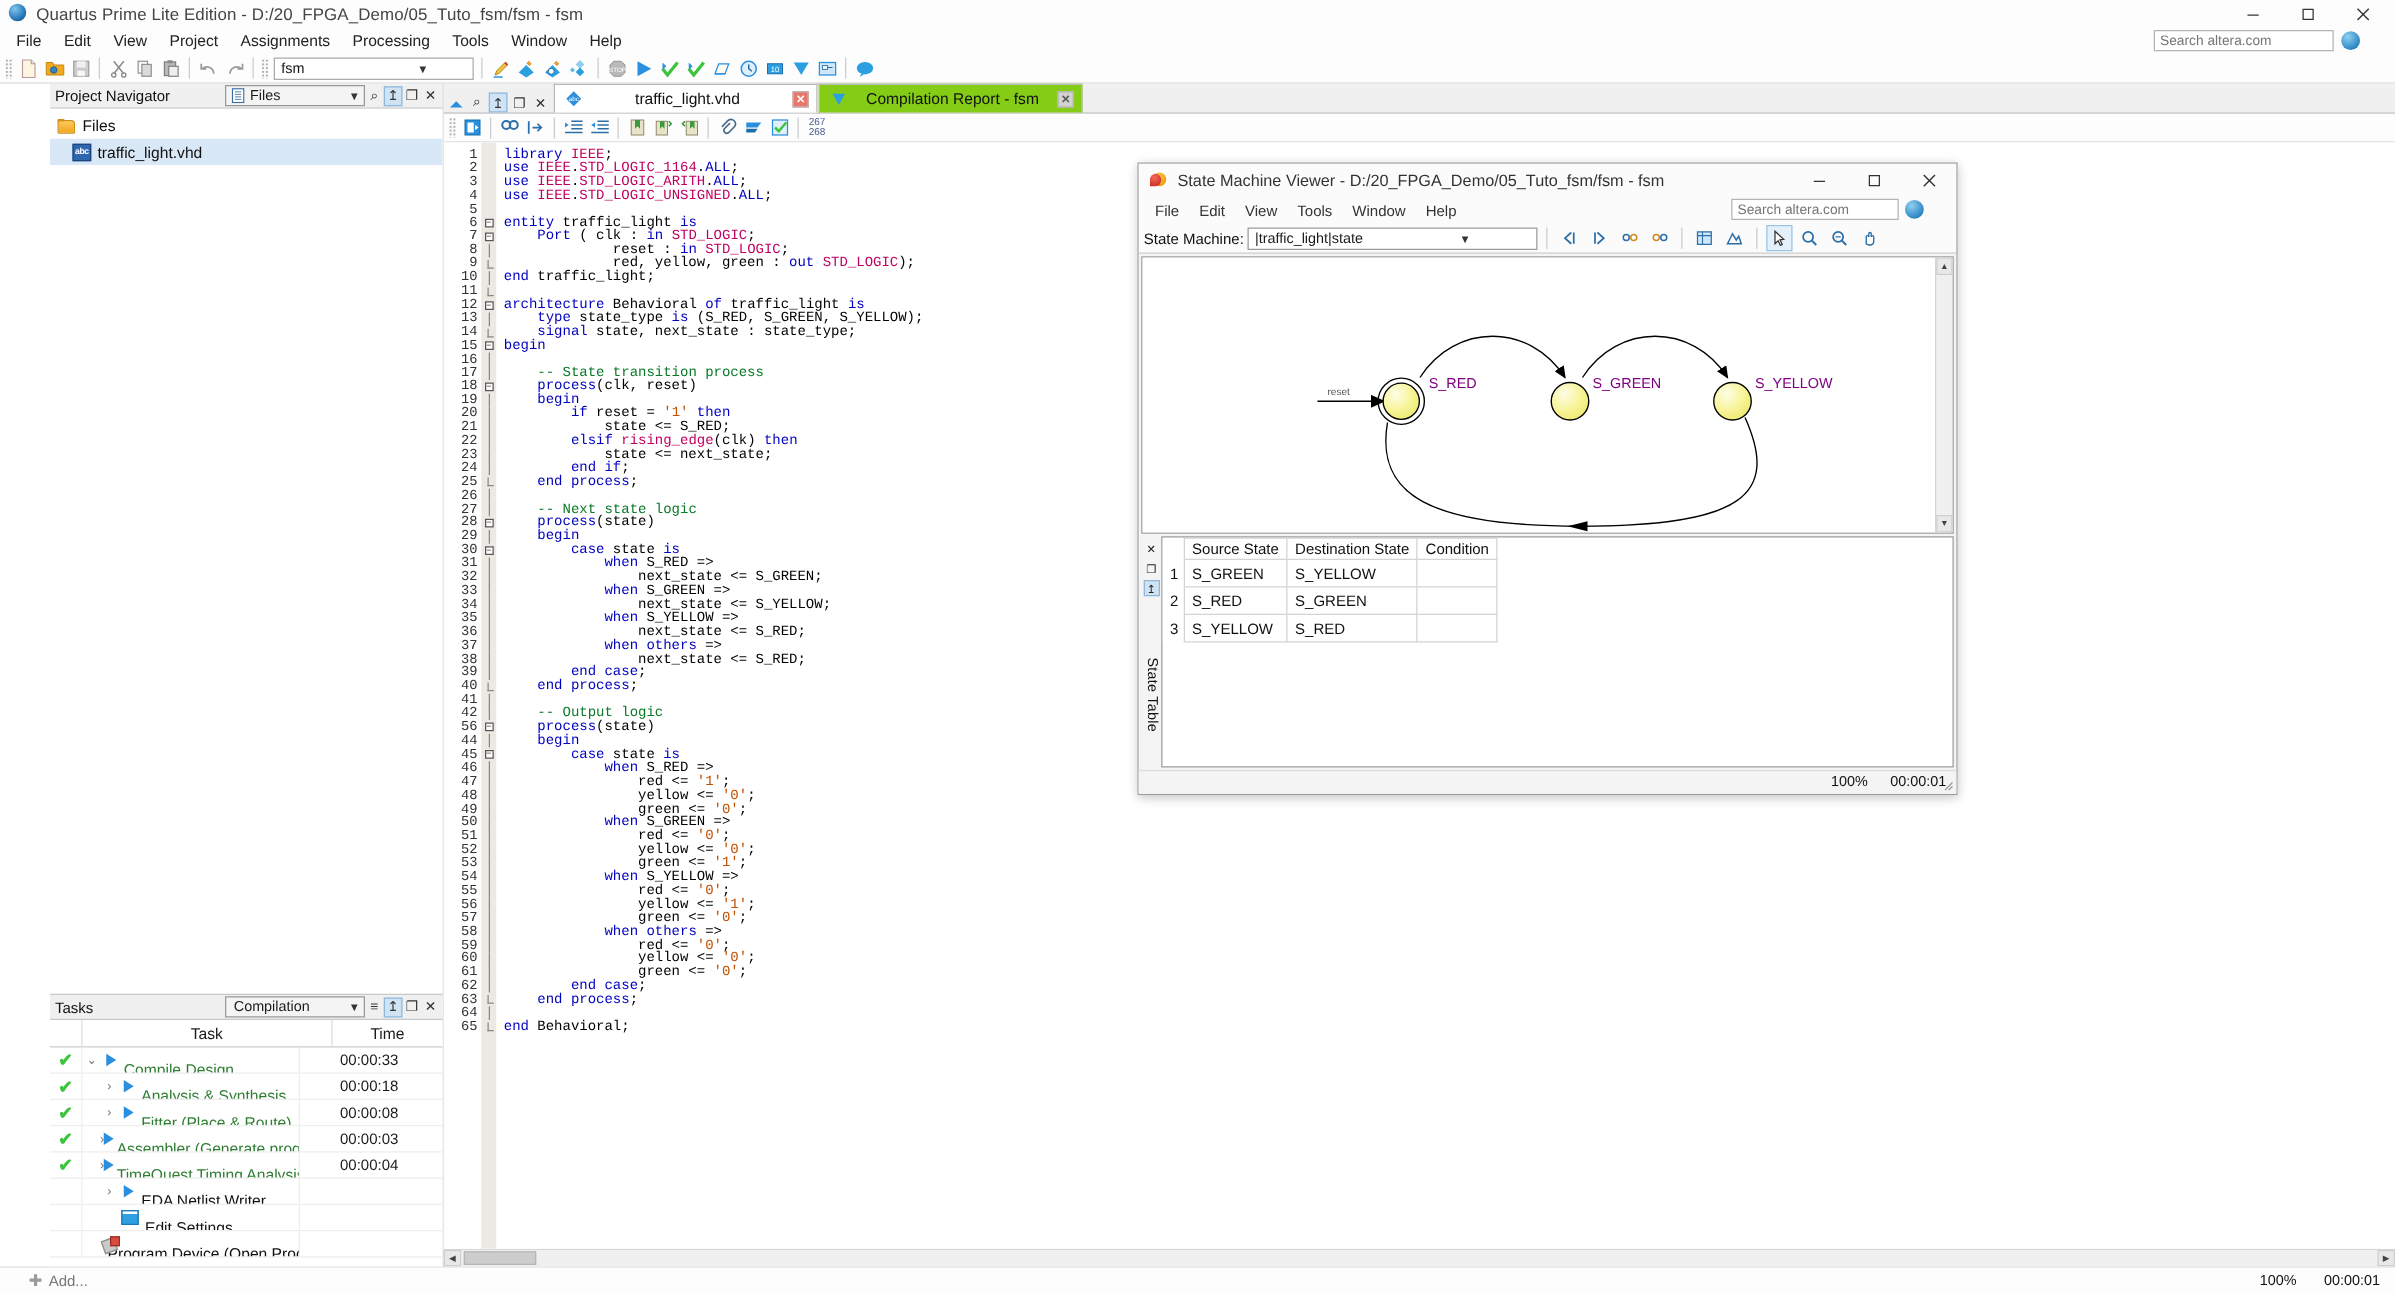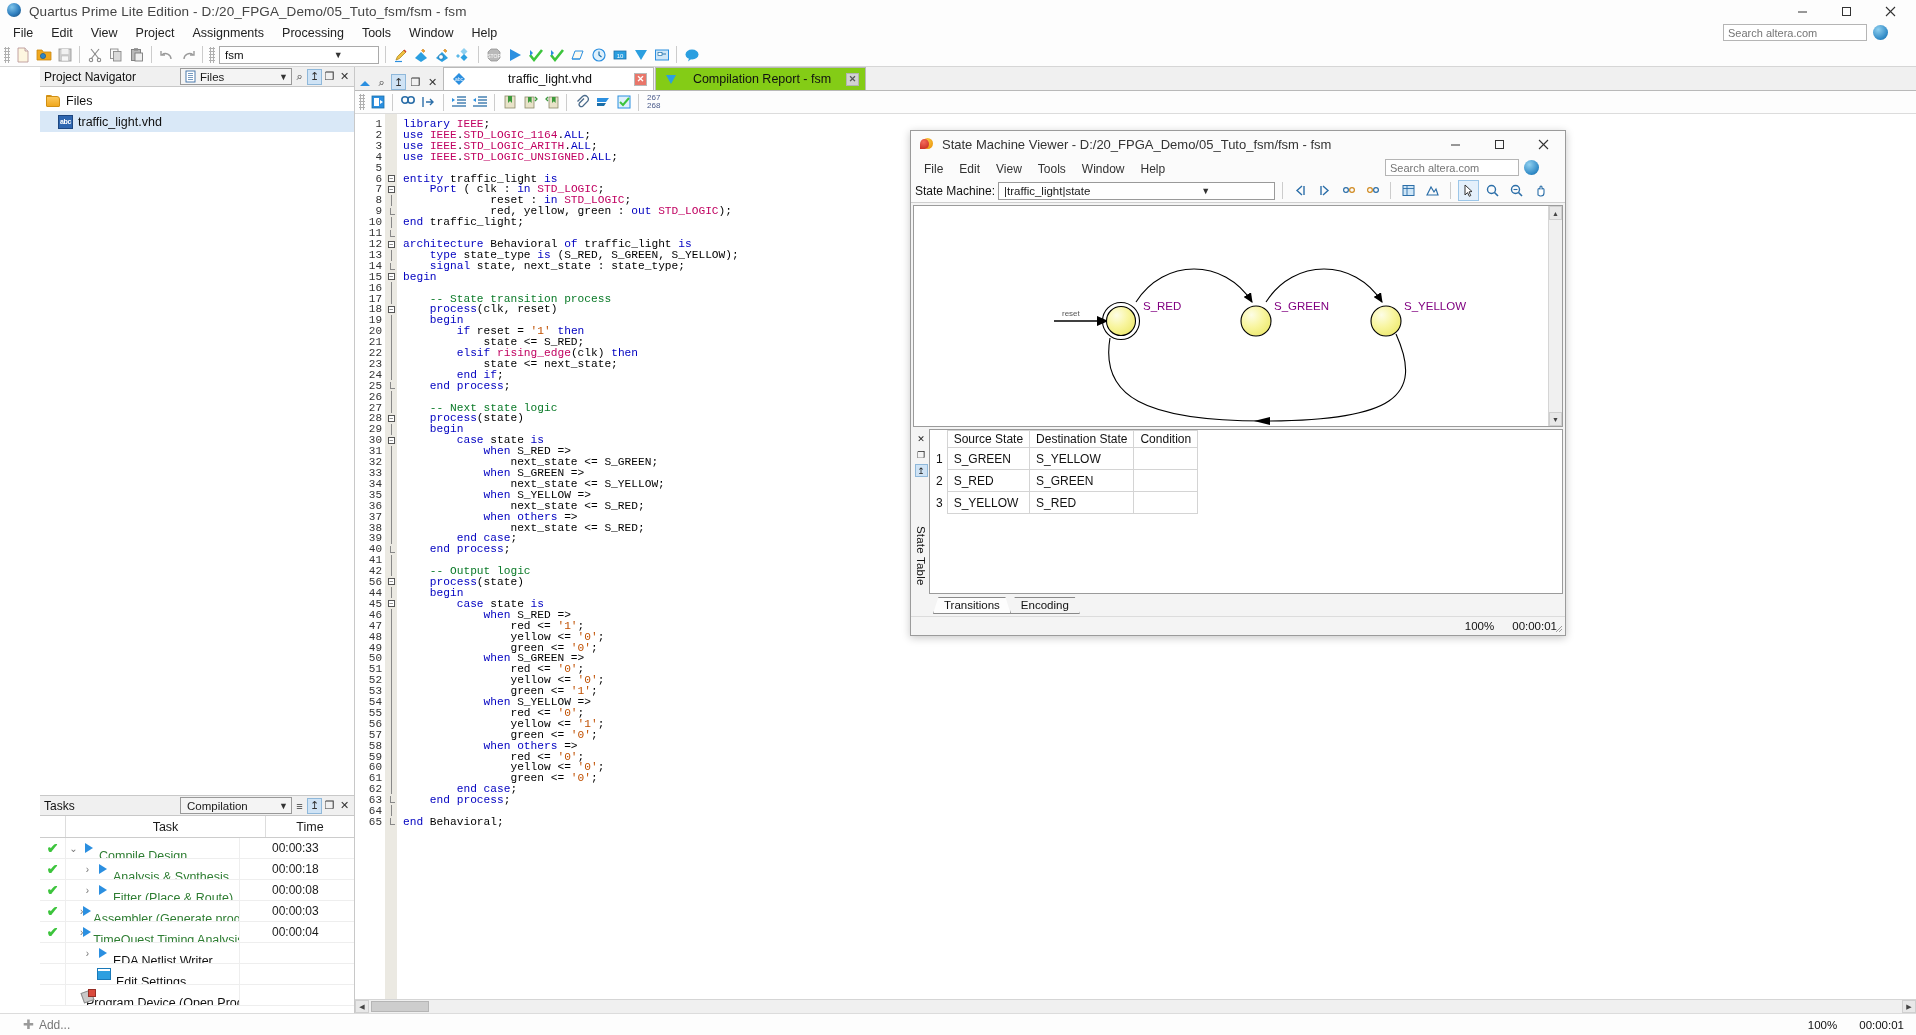--- a/index.html
+++ b/index.html
@@ -198,21 +198,21 @@
   .smv-menubar { height:21px; display:flex; align-items:center; padding:0 5px; flex:0 0 21px;
                  position:relative; background:#fbfbfb; }
   .smv-menu { padding:2px 8px; font-size:12px; color:#333; }
   .smv-search { position:absolute; right:26px; top:1px; display:flex; align-items:center; }
   .smv-search input { width:134px;height:17px;border:1px solid #b5b5b5;font-size:11px;
      padding:0 4px;color:#555;font-family:"Liberation Sans",sans-serif; }
 
   .smv-bar2 { height:23px; display:flex; align-items:center; flex:0 0 23px;
               background:#fbfbfb; padding:0 4px; gap:3px; }
   .smv-bar2 .lbl { font-size:12px; color:#111; }
-  .sm-combo { width:277px;height:18px;border:1px solid #9a9a9a;background:#fff;
+  .sm-combo { width:232px;height:18px;border:1px solid #9a9a9a;background:#fff;
               display:flex;align-items:center;font-size:11.5px;padding:0 1px 0 5px; }
   .sm-combo span { flex:1; }
 
   .smv-body { flex:1; display:flex; flex-direction:column; min-height:0;
               border-top:1px solid #cfcfcf; background:#f4f4f4; }
   .diagram-wrap { flex:1; display:flex; min-height:0; background:#fff; margin:2px 2px 0 2px;
                   border:1px solid #9b9b9b; position:relative; overflow:hidden; }
   .diagram { flex:1; position:relative; overflow:hidden; background:#fff; }
   .vscroll { width:14px; flex:0 0 14px; background:#f0f0f0; border-left:1px solid #d5d5d5;
              display:flex; flex-direction:column; }
@@ -1192,24 +1192,20 @@
                   </tr>
                   <tr>
                     <td class="idx">3</td>
                     <td>S_YELLOW</td>
                     <td>S_RED</td>
                     <td></td>
                   </tr>
                 </tbody>
               </table>
             </div>
-            <div class="tabstrip">
-              <div class="vtab active">Transitions</div>
-              <div class="vtab">Encoding</div>
-            </div>
           </div>
         </div>
 
         <div class="smv-status">
           <span>100%</span>
           <span>00:00:01</span>
         </div>
       </div>
       <svg class="sm-pin" viewBox="0 0 12 12">
         <path d="M11 5L5 11M11 8L8 11" stroke="#999" stroke-width="1"></path>

